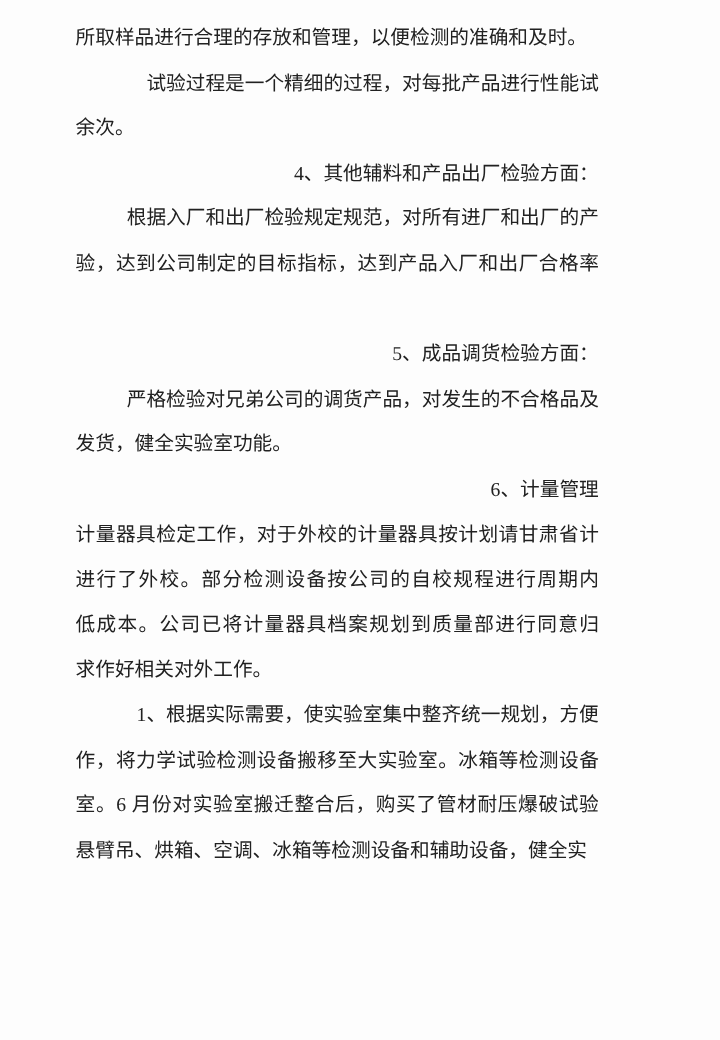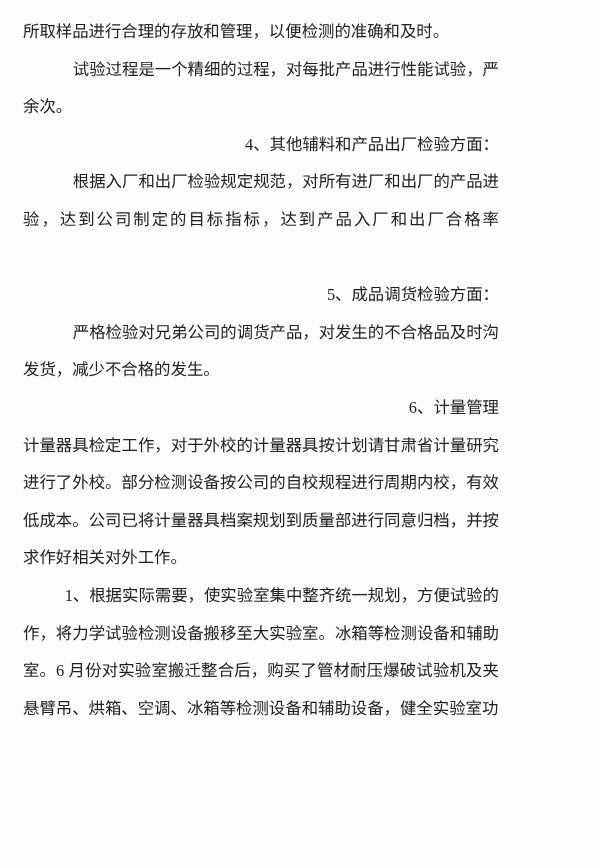--- a/index.html
+++ b/index.html
@@ -15,21 +15,21 @@
   }
   .page {
     position: relative;
     width: 600px;
     height: 867px;
     background: #fdfdfd;
   }
   .text-block {
     box-sizing: border-box;
     width: 544px;
-    padding: 13px 45px 0 23px;
+    padding: 13px 45px 0 63px;
     color: #212121;
   }
   .paragraph {
     margin: 0;
   }
   .line {
     height: 37.6px;
     line-height: 37.6px;
     font-size: 16.4px;
     overflow: hidden;
@@ -69,21 +69,21 @@
         <div class="line fill">验，达到公司制定的目标指标，达到产品入厂和出厂合格率 100%。</div>
       </div>
       <div class="paragraph">
         <div class="line blank"></div>
       </div>
       <div class="paragraph">
         <div class="line indent">5、成品调货检验方面：</div>
       </div>
       <div class="paragraph">
         <div class="line indent fill">严格检验对兄弟公司的调货产品，对发生的不合格品及时沟通处</div>
-        <div class="line">发货，减少不合格的发生。</div>
+        <div class="line">发货，健全实验室功能。</div>
       </div>
       <div class="paragraph">
         <div class="line indent">6、计量管理</div>
       </div>
       <div class="paragraph">
         <div class="line fill">计量器具检定工作，对于外校的计量器具按计划请甘肃省计量研究院</div>
         <div class="line fill">进行了外校。部分检测设备按公司的自校规程进行周期内校，有效降</div>
         <div class="line fill">低成本。公司已将计量器具档案规划到质量部进行同意归档，并按要</div>
         <div class="line">求作好相关对外工作。</div>
       </div>

